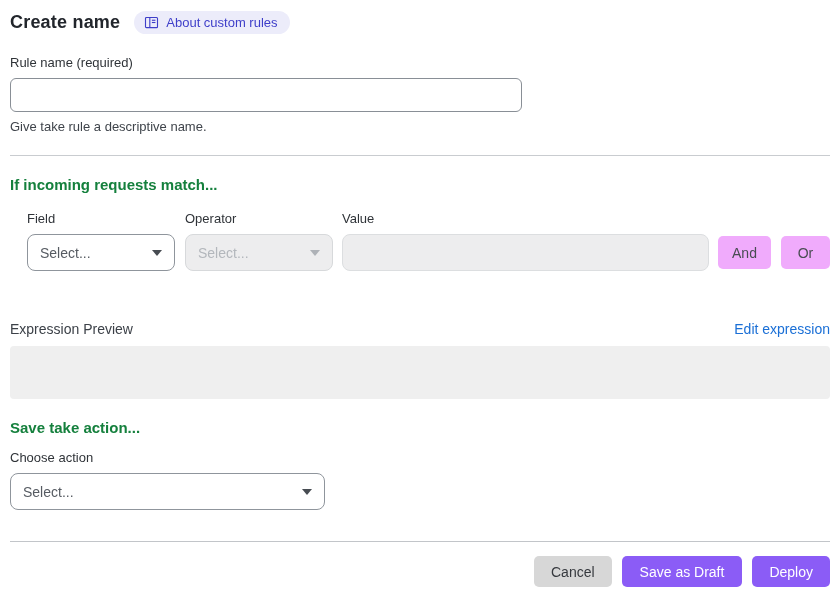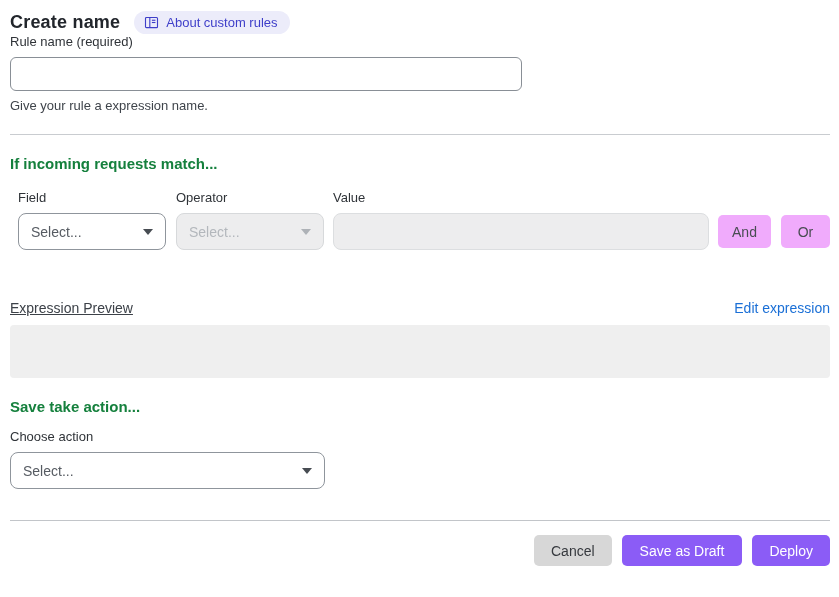--- a/index.html
+++ b/index.html
@@ -17,21 +17,21 @@
   .about-badge {
     display: inline-flex; align-items: center; gap: 7px;
     background: #ececfa; color: #3e3ec9;
     border: none; border-radius: 12px;
     padding: 4px 12px 4px 10px; font-size: 13px;
     font-family: inherit; cursor: pointer;
   }
   .about-badge svg { display: block; }
 
   
-  .field-label { font-size: 13px; color: #2f3338; }
+  .field-label { font-size: 13px; color: #2f3338; margin-top: 21px; }
   .rule-name-input {
     display: block; width: 512px; height: 34px; margin-top: 8px;
     border: 1px solid #898f96; border-radius: 6px;
     font-size: 14px; font-family: inherit; padding: 0 10px; color: #2b2f36;
     background: #fff;
   }
   .helper-text { font-size: 13px; color: #3f444b; margin-top: 7px; }
 
   hr.divider { border: none; border-top: 1px solid #c9ccd0; margin-top: 21px; }
 
@@ -48,39 +48,39 @@
   }
   .select-box .caret {
     width: 0; height: 0;
     border-left: 5px solid transparent; border-right: 5px solid transparent;
     border-top: 6px solid #474c52;
   }
   .select-box.disabled {
     background: #ededee; border-color: #d7d9db; color: #b3b7bc; cursor: default;
   }
   .select-box.disabled .caret { border-top-color: #aeb2b7; }
-  .field-col { width: 148px; margin-left: 8px; }
+  .field-col { width: 148px; margin-left: 17px; }
   .operator-col { width: 148px; margin-left: 10px; }
   .value-col { flex: 1; margin-left: 9px; }
   .value-input {
     height: 37px; width: 100%;
     background: #ededee; border: 1px solid #dcdee0; border-radius: 8px;
     font-size: 14px; font-family: inherit; padding: 0 10px; color: #565b62;
   }
   .andor-btn {
     height: 33px; margin-bottom: 2px; border: none; border-radius: 5px;
     background: #f0abfc; color: #484c52; font-size: 14px; font-family: inherit;
     cursor: pointer;
   }
   .and-btn { width: 53px; margin-left: 9px; }
   .or-btn { width: 49px; margin-left: 10px; }
 
   
   .expr-header { display: flex; align-items: baseline; justify-content: space-between; margin-top: 50px; }
-  .expr-label { font-size: 14px; color: #3c4148; text-decoration: underline; }
+  .expr-label { font-size: 14px; color: #3c4148; }
   .edit-link { font-size: 14px; color: #1a6fd6; text-decoration: none; cursor: pointer; }
   .expr-box {
     margin-top: 9px; height: 53px; background: #efefef; border-radius: 4px;
     font-size: 13px; color: #3c4148; padding: 8px 10px;
   }
 
   
   .action-select { width: 315px; margin-top: 8px; }
   .choose-label { margin-top: 14px; }
 
@@ -110,21 +110,21 @@
           <line x1="8.4" y1="5.6" x2="12.2" y2="5.6"></line>
           <line x1="8.4" y1="8" x2="12.2" y2="8"></line>
         </svg>
       </span>
       <span>About custom rules</span>
     </button>
   </div>
 
   <div class="field-label">Rule name (required)</div>
   <input class="rule-name-input" type="text" value="" style="">
-  <div class="helper-text">Give your rule a expression name.</div>
+  <div class="helper-text">Give take rule a descriptive name.</div>
 
   <hr class="divider">
 
   <h2 class="section-heading">If incoming requests match...</h2>
 
   <div class="match-row">
     <div class="control-col field-col">
       <div class="col-label">Field</div>
       <div class="select-box">
         <span>Select...</span>

